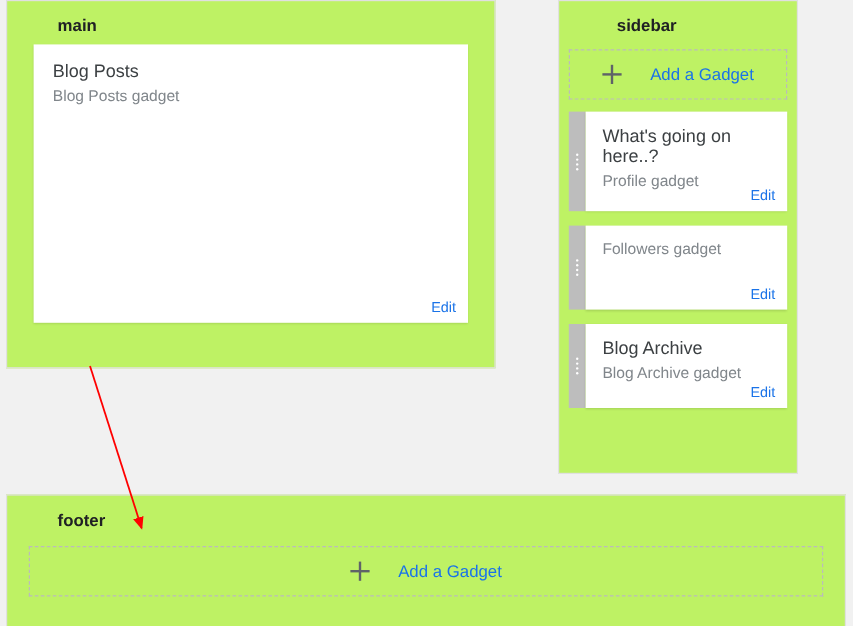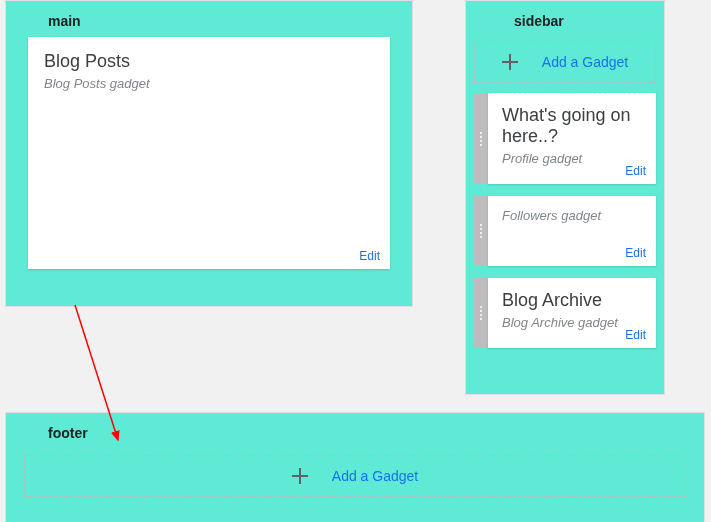--- a/index.html
+++ b/index.html
@@ -5,21 +5,21 @@
     * { box-sizing: border-box; margin: 0; padding: 0; }
     body {
       font-family: Arial, sans-serif;
       background: #f1f1f1;
       width: 711px;
       height: 522px;
       position: relative;
       overflow: hidden;
     }
     .section {
-      background: #5eead4;
+      background: #bef264;
       border: 1px solid #e0e0e0;
       position: absolute;
     }
     .section-main {
       left: 5px;
       top: 0;
       width: 408px;
       height: 307px;
     }
     .section-sidebar {
@@ -46,28 +46,27 @@
       background: #fff;
       box-shadow: 0 1px 2px rgba(0,0,0,0.15);
       position: relative;
     }
     .main-gadget {
       margin: 0 22px;
       height: 232px;
       padding: 14px 16px;
     }
     .gadget-title {
-      font-size: 18px;
+      font-size: 15px;
       color: #3c4043;
       margin-bottom: 4px;
     }
     .gadget-subtitle {
       font-size: 13px;
       color: #80868b;
-      font-style: italic;
     }
     .edit-link {
       position: absolute;
       right: 10px;
       bottom: 6px;
       font-size: 12px;
       color: #1a73e8;
       cursor: pointer;
     }
     .add-gadget {

